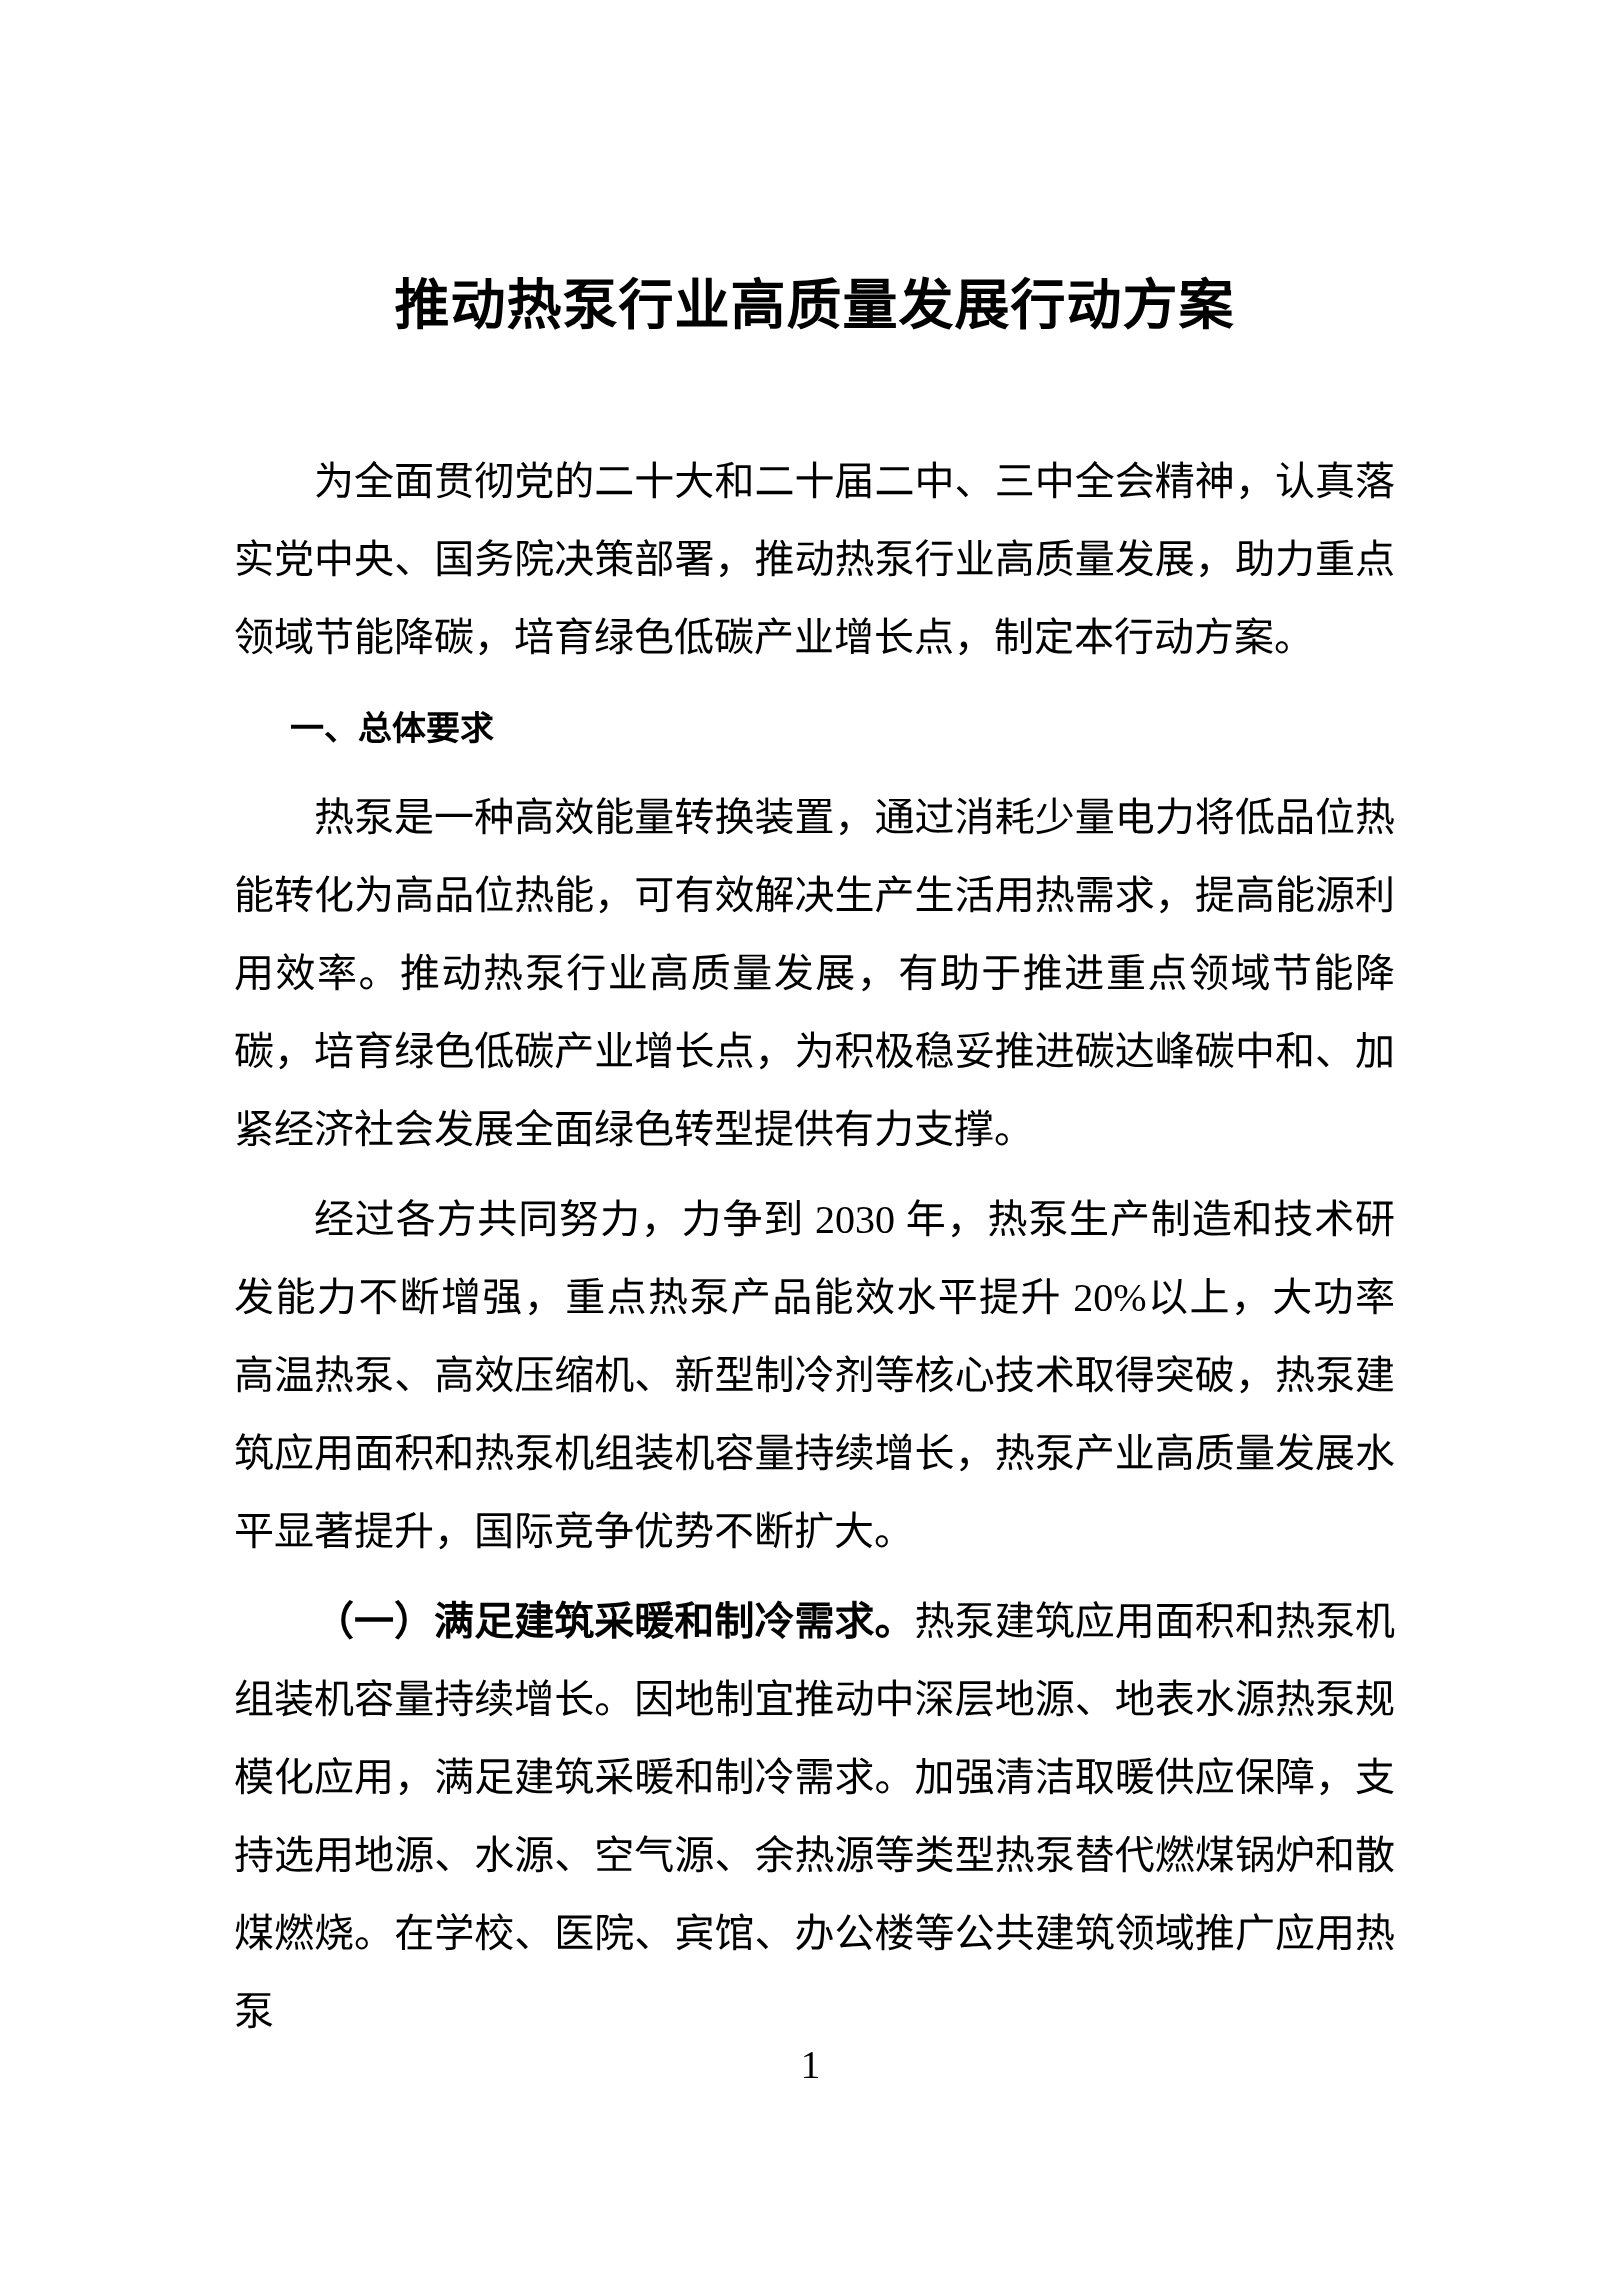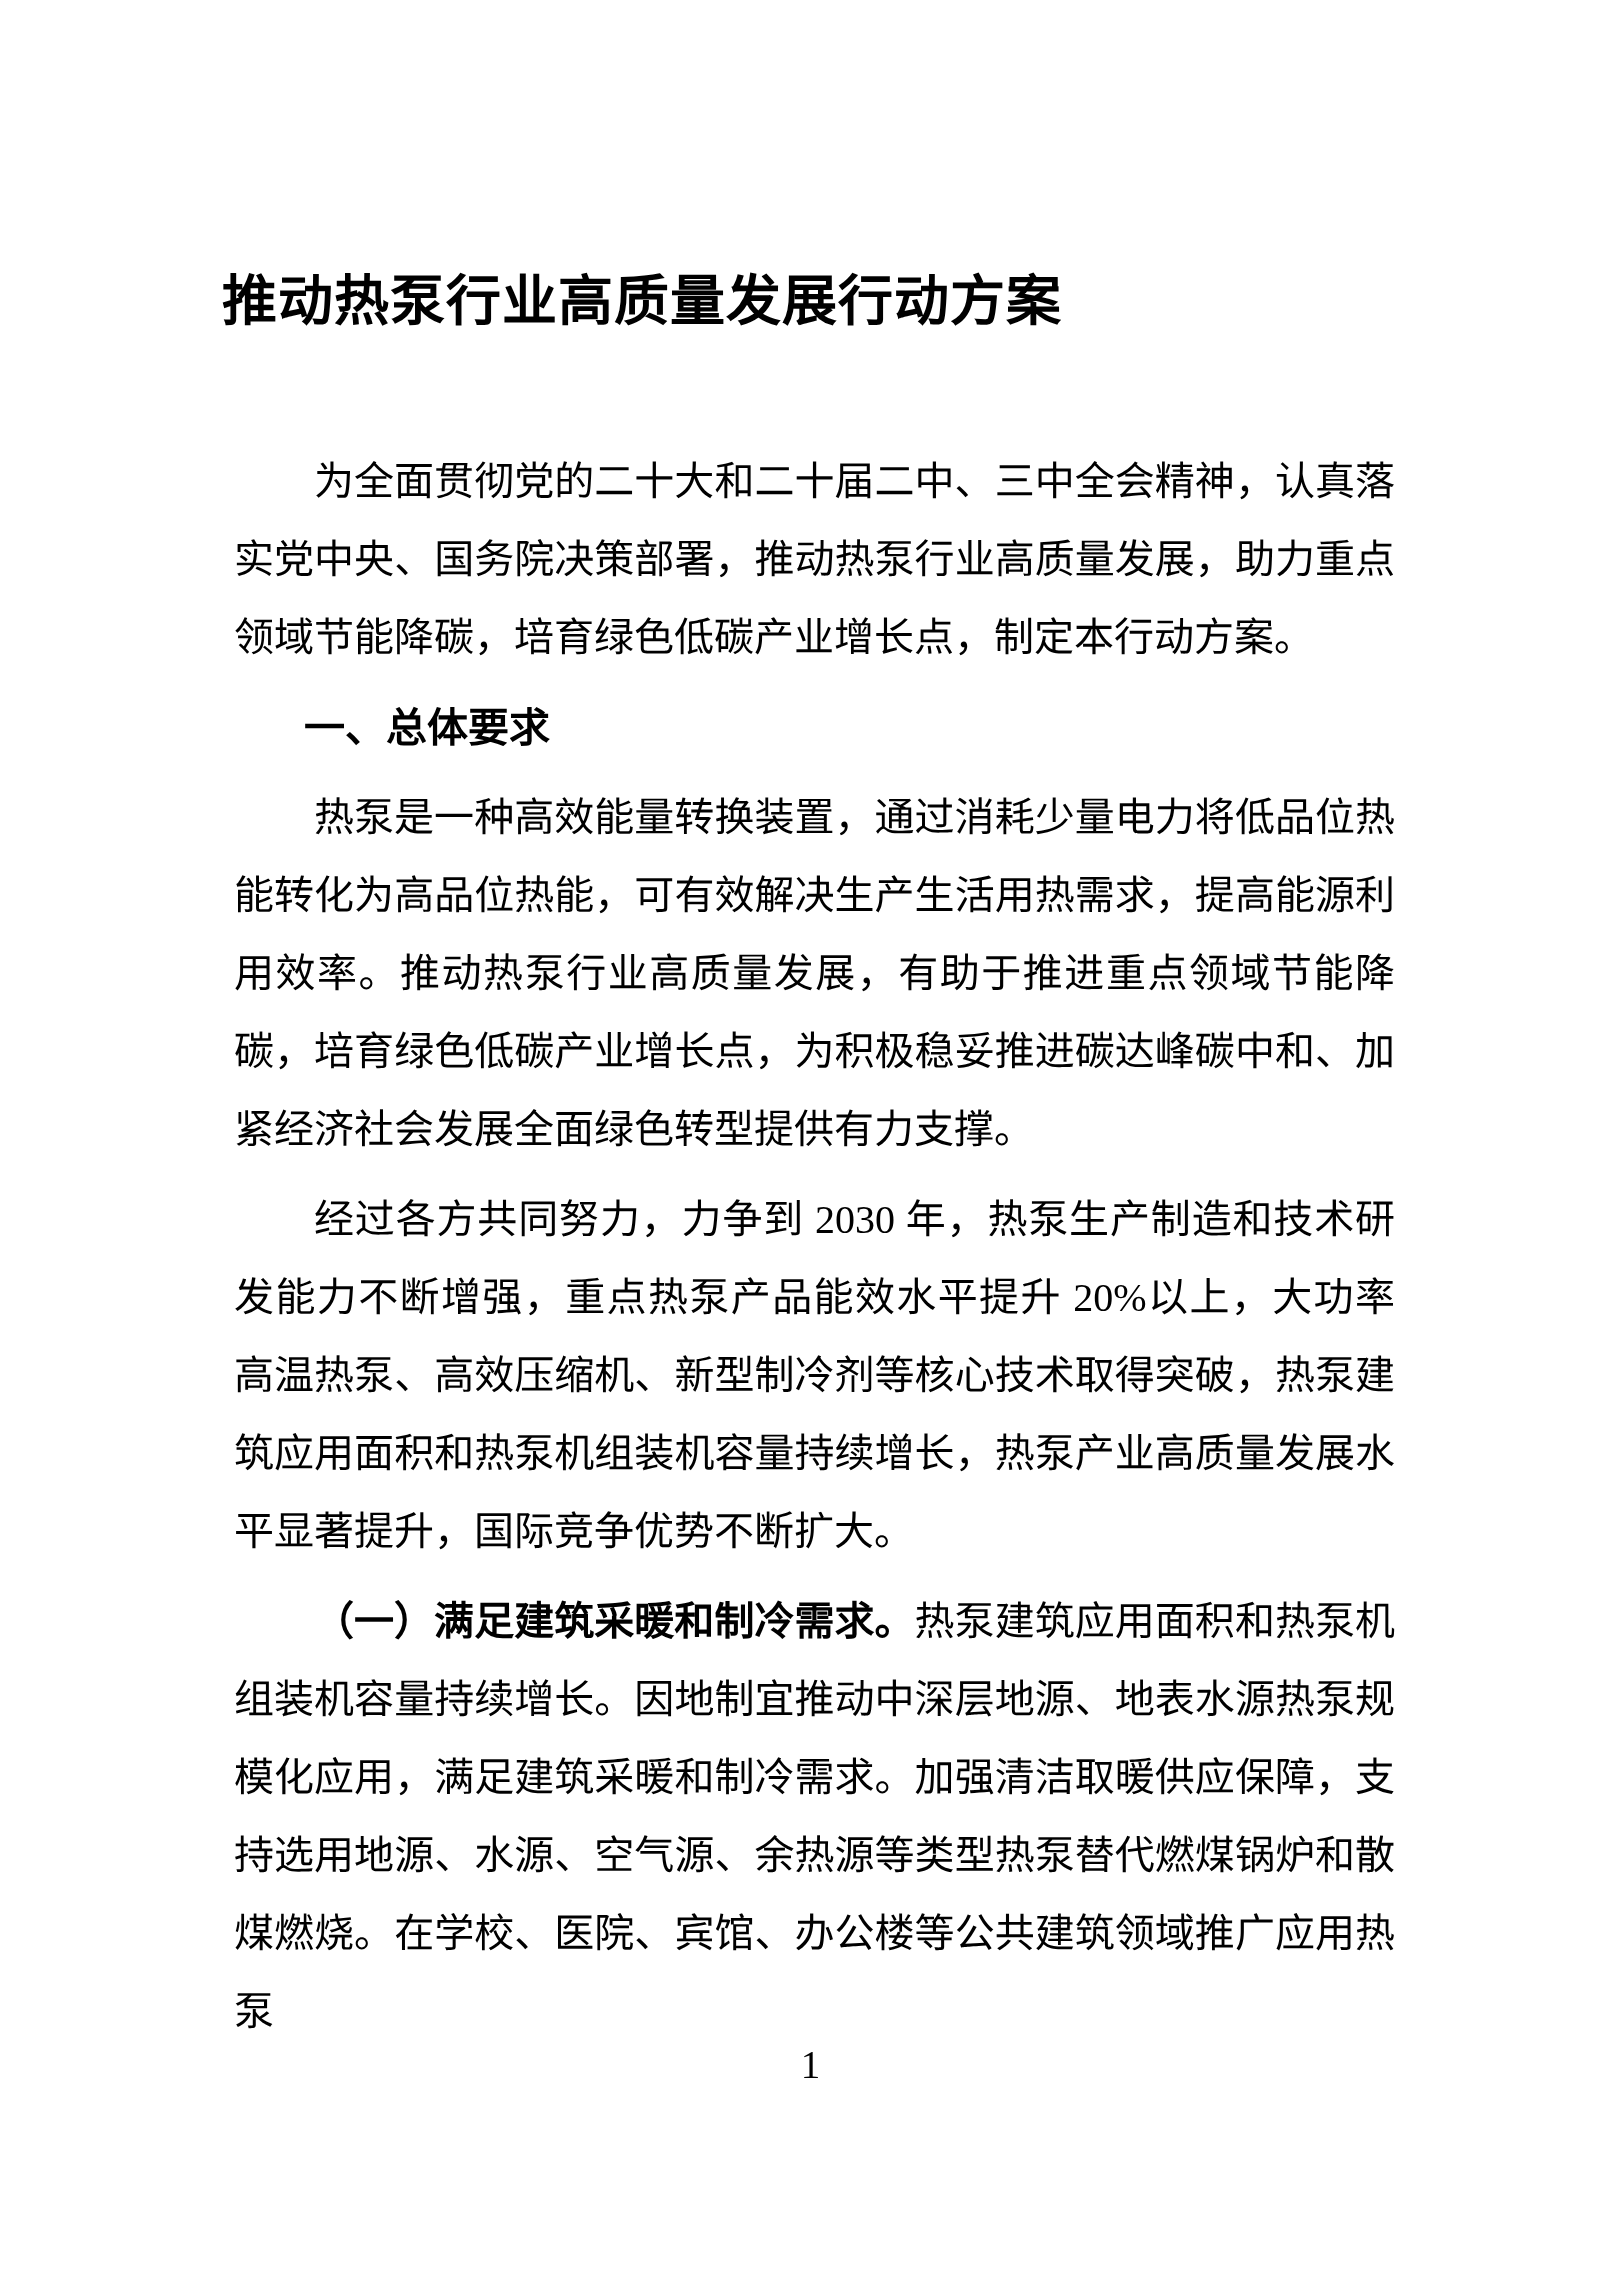--- a/index.html
+++ b/index.html
@@ -20,39 +20,39 @@
     box-sizing: border-box;
     width: 100%;
     padding-left: 222px;
     padding-right: 214px;
   }
   .doc-title {
     margin: 267px 0 0 0;
     font-size: 55px;
     line-height: 78px;
     font-weight: bold;
-    text-align: left;
+    text-align: center;
     letter-spacing: 1px;
-    font-family: Liberation Mono, monospace;
+    font-family: Liberation Serif, serif;
   }
   .body-para {
     margin: 12px;
     font-size: 40px;
     line-height: 78px;
     text-align: justify;
     text-justify: inter-ideograph;
     text-indent: 2em;
     font-family: "Liberation Serif", "DejaVu Serif", serif;
   }
   .body-para.first {
     margin-top: 98px;
   }
   .section-heading {
     margin: 0;
-    font-size: 41px;
+    font-size: 34px;
     line-height: 78px;
     font-weight: bold;
     text-indent: 2em;
     text-align: left;
     font-family: "Liberation Sans", "DejaVu Sans", sans-serif;
   }
   .item-lead {
     font-weight: bold;
   }
   .page-number {

